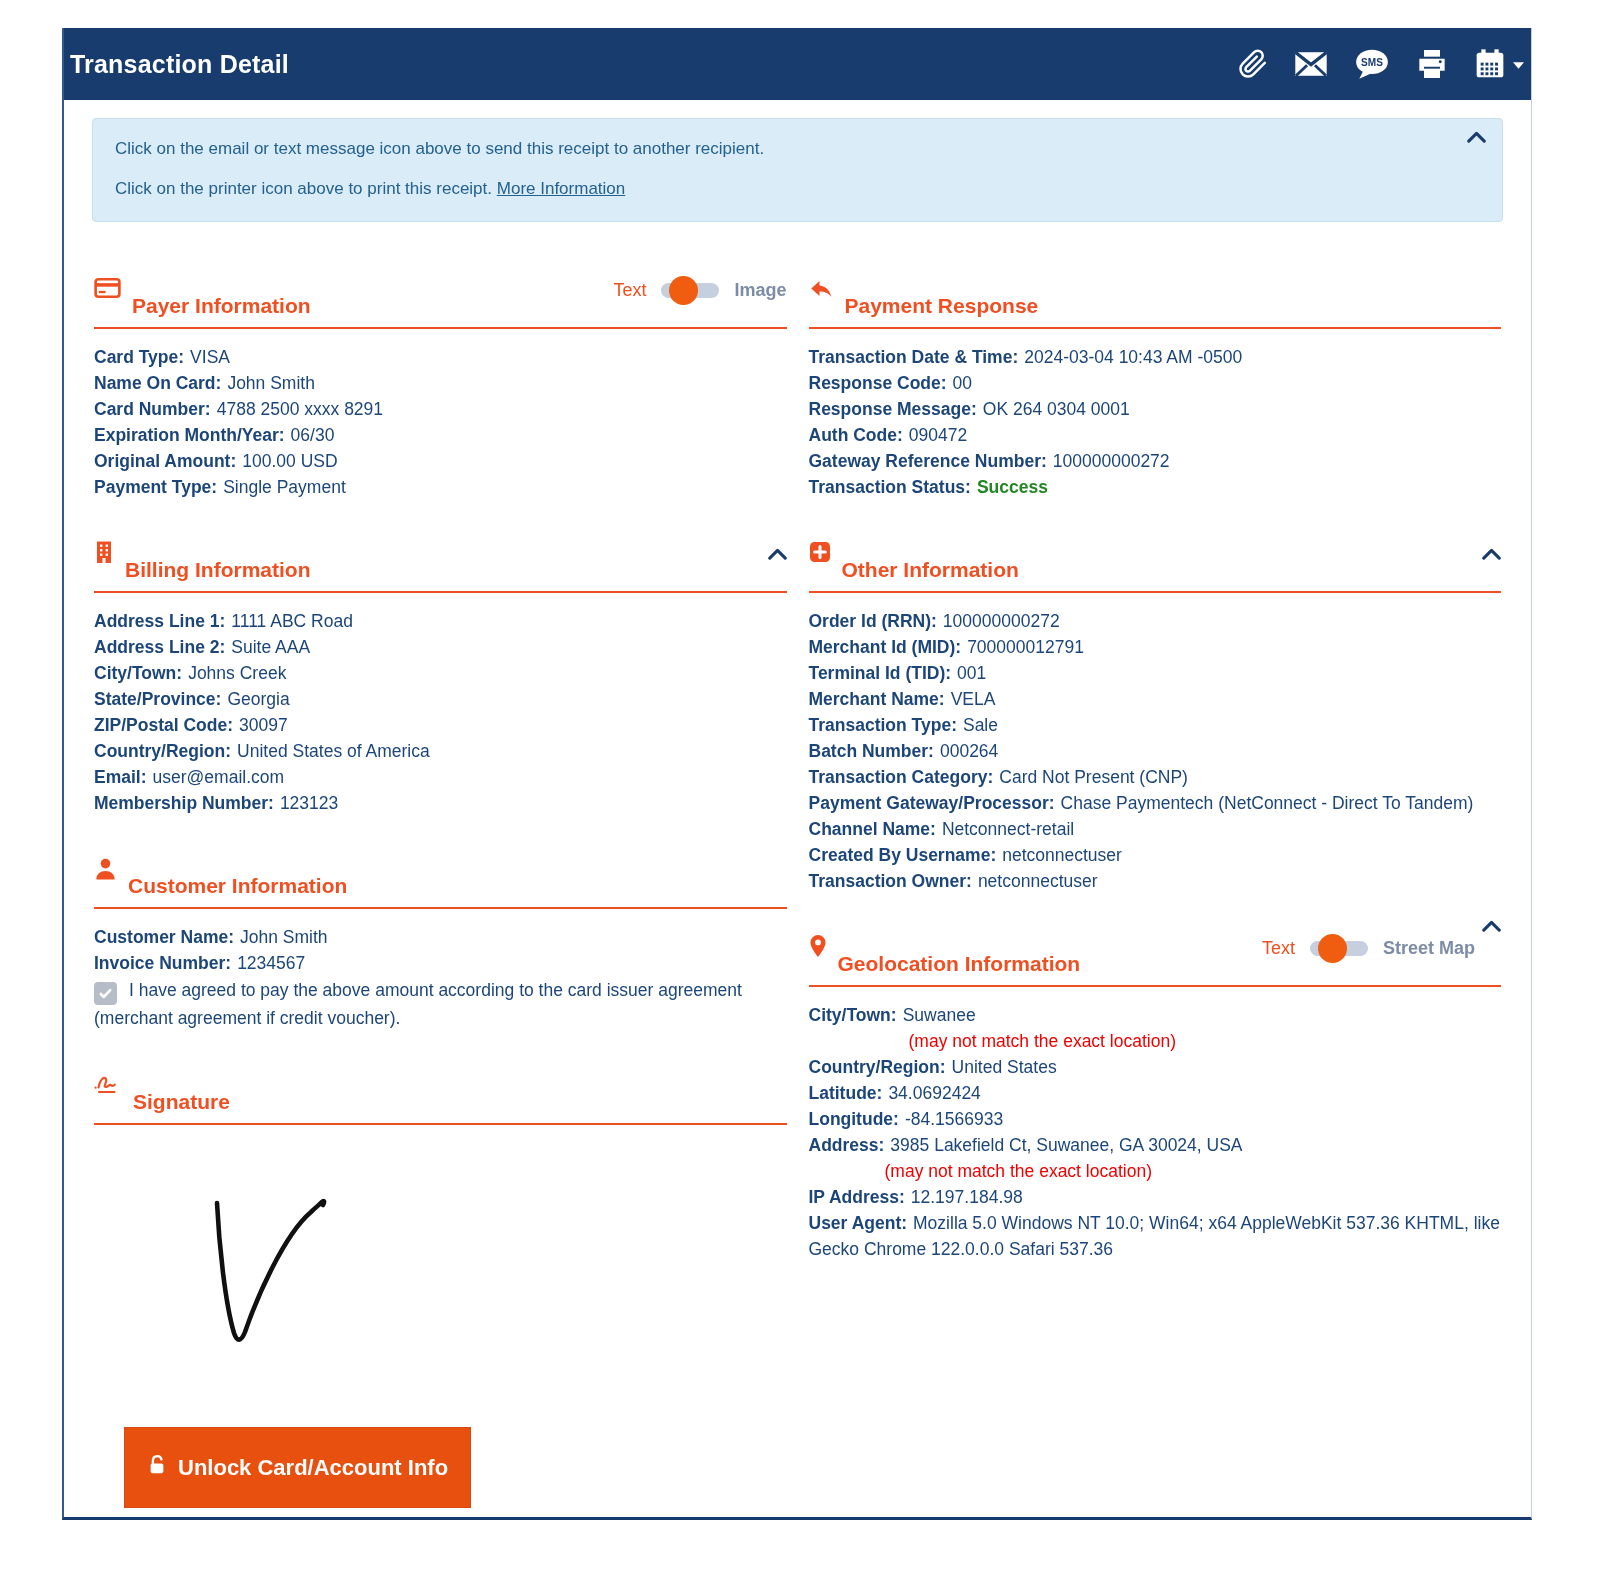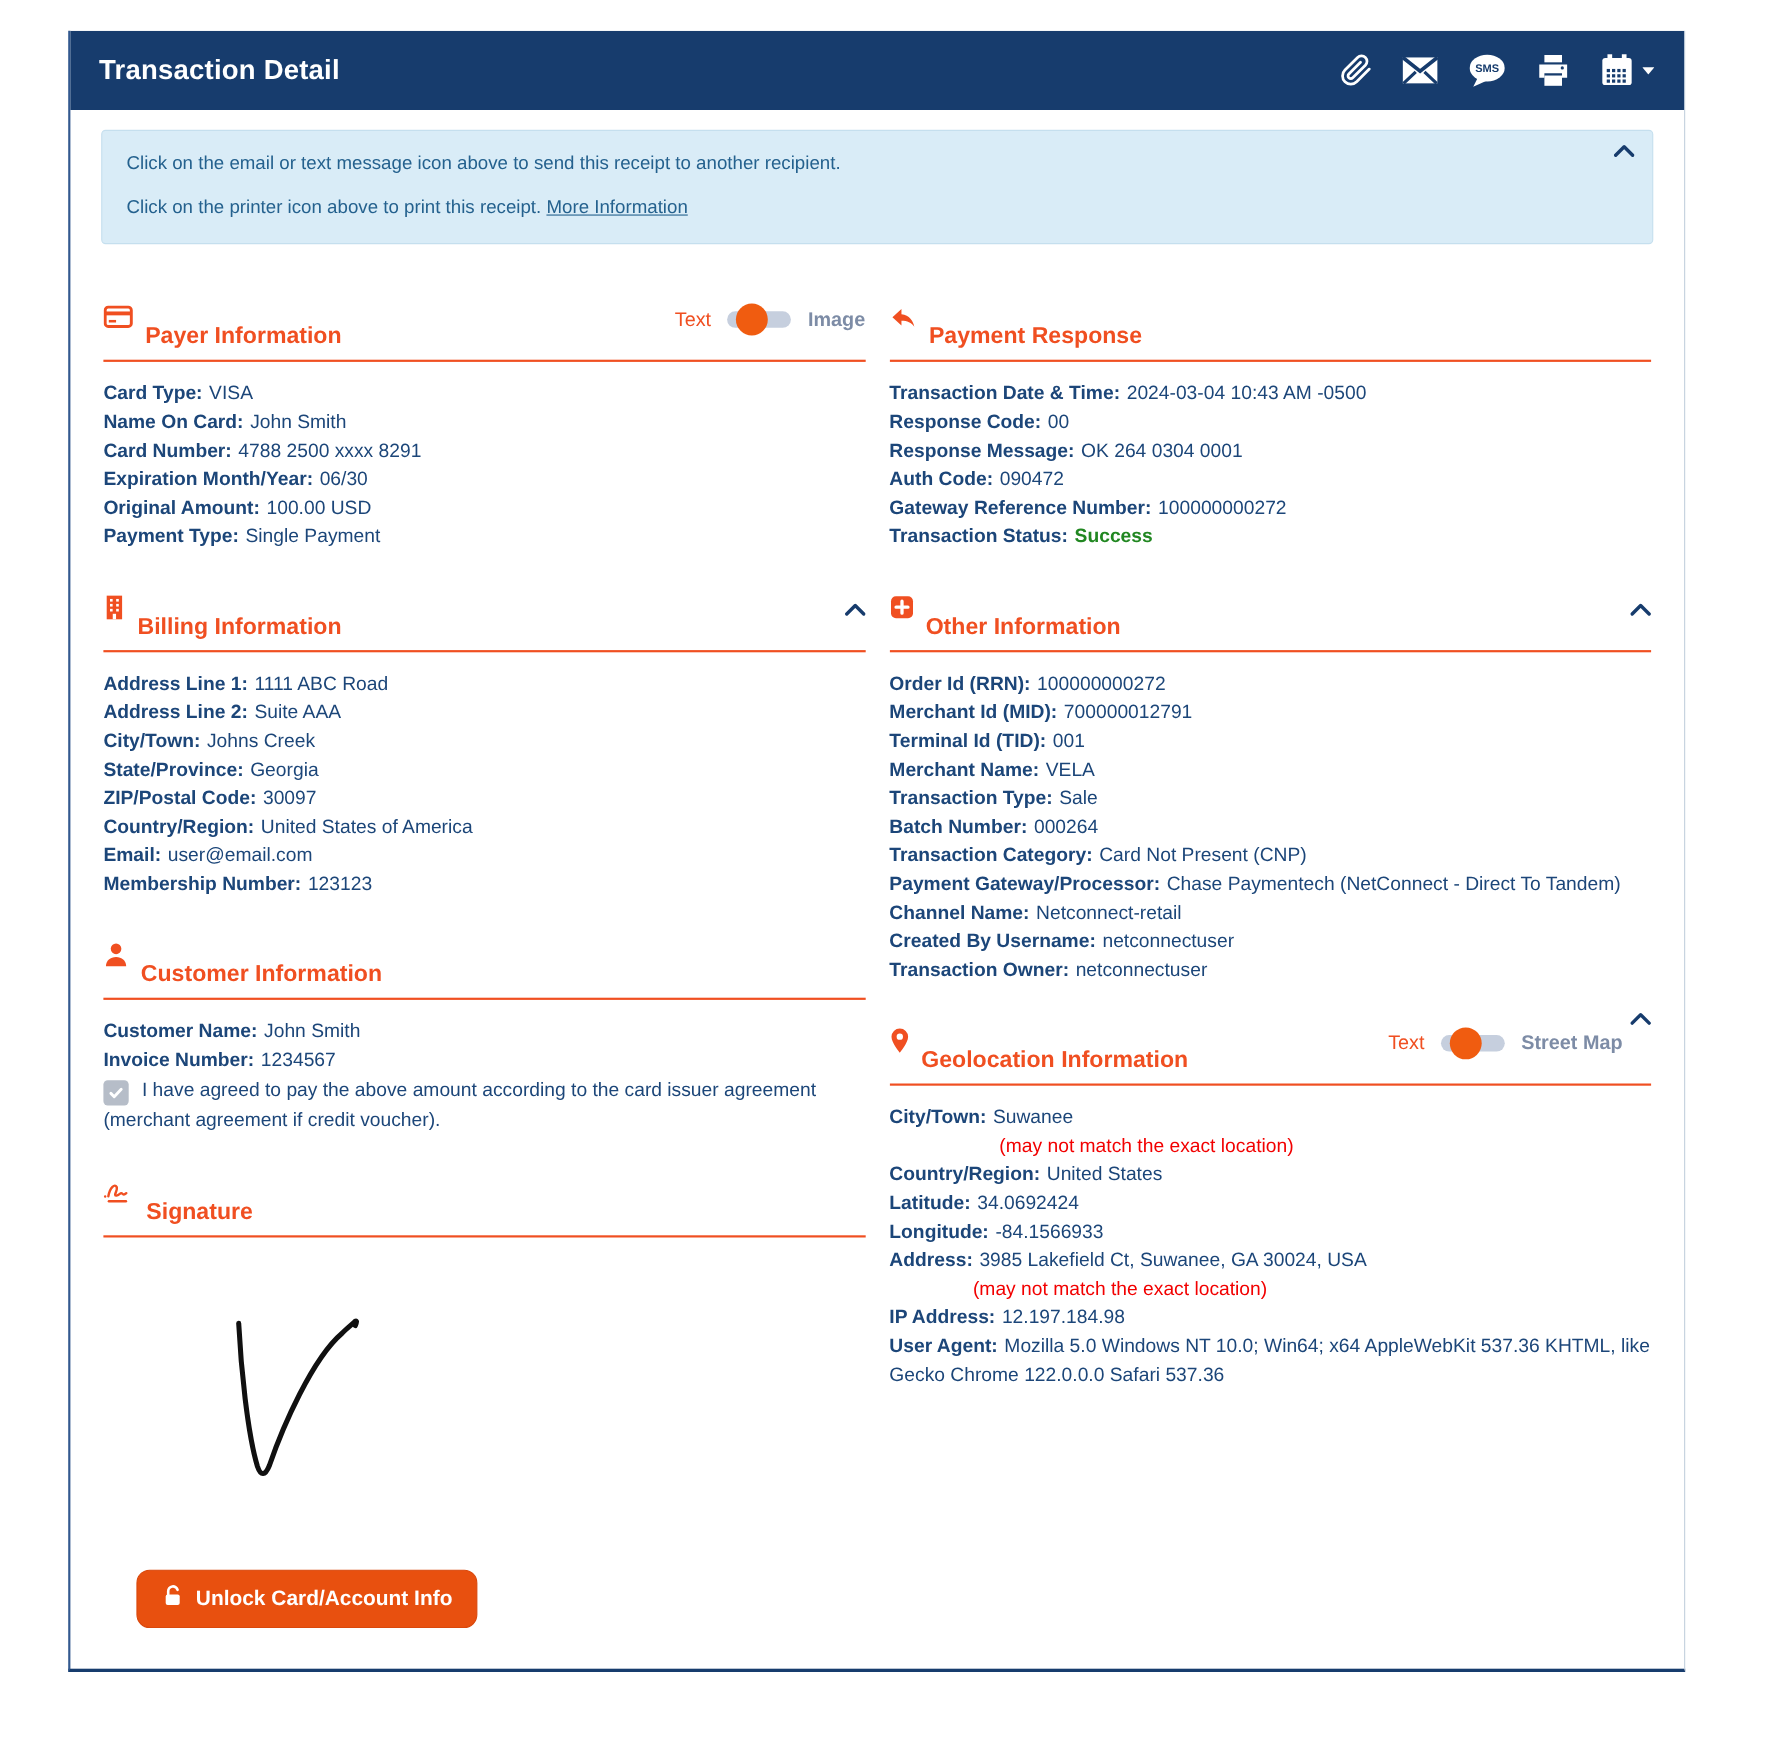--- a/index.html
+++ b/index.html
@@ -1,20 +1,20 @@
 <!DOCTYPE html>
 <html><head>
 <meta charset="utf-8">
 <style>
   html,body{margin:0;padding:0;background:#fff;}
   body{width:1624px;height:1584px;font-family:"Liberation Sans",sans-serif;-webkit-font-smoothing:antialiased;}
   .card{position:relative;margin:28px 0 0 62px;width:1470px;height:1492px;box-sizing:border-box;
         background:#fff;border-left:2px solid #33598f;border-right:1px solid #c3d0dd;border-bottom:3px solid #173c6d;overflow:hidden;}
   
-  .titlebar{height:72px;background:#173c6d;display:flex;align-items:center;padding:0 28px;margin:0 -1px 0 -2px;}
+  .titlebar{height:72px;background:#173c6d;display:flex;align-items:center;padding:0 8px;margin:0 -1px 0 -2px;}
   .titlebar .tb-title{color:#fff;font-size:25px;font-weight:bold;letter-spacing:.2px;}
   .tb-icons{margin-left:auto;display:flex;align-items:center;gap:26px;}
   .tb-icons .ic{display:inline-flex;align-items:center;cursor:pointer;}
   .cal-wrap{display:inline-flex;align-items:center;gap:7px;}
   
   .banner{margin:18px 28px 0;background:#d9ecf7;border:1px solid #c5dfee;border-radius:4px;
           padding:20px 22px 22px;position:relative;color:#24618e;font-size:17px;}
   .banner p{margin:0;}
   .banner p + p{margin-top:20px;}
   .banner a{color:#24618e;text-decoration:underline;cursor:pointer;}
@@ -45,22 +45,22 @@
   .track{position:relative;width:58px;height:15px;background:#c6cfde;border-radius:8px;display:inline-block;}
   .knob{position:absolute;left:8px;top:-7px;width:29px;height:29px;border-radius:50%;background:#f05c10;}
   
   .agreement{font-size:17.5px;line-height:27px;color:#1c4679;margin-top:1px;}
   .checkbox{display:inline-flex;width:23px;height:23px;background:#b6bdc8;border-radius:4px;
             align-items:center;justify-content:center;vertical-align:-5px;margin-right:12px;}
   
   .sig-area{height:302px;position:relative;}
   
   .btn-unlock{margin:0 0 0 30px;display:inline-flex;align-items:center;gap:11px;background:#e8500f;
-              border:1px solid #d9480c;border-radius:12px;color:#fff;font-weight:bold;font-size:19px;
-              padding:12px 22px;font-family:inherit;cursor:pointer;}
+              border:1px solid #d9480c;border-radius:0;color:#fff;font-weight:bold;font-size:22px;
+              padding:26px 22px;font-family:inherit;cursor:pointer;}
   .btn-row{margin:56px 0 0 30px;display:flex;gap:13px;}
   .btn-outline{display:inline-flex;gap:10px;background:#fff;border:1px solid #f04f21;
                border-radius:9px;color:#f04f21;font-weight:bold;font-size:17.5px;padding:14px 24px;
                font-family:inherit;cursor:pointer;}
 </style>
 </head>
 <body>
 
 <div class="card">
 

